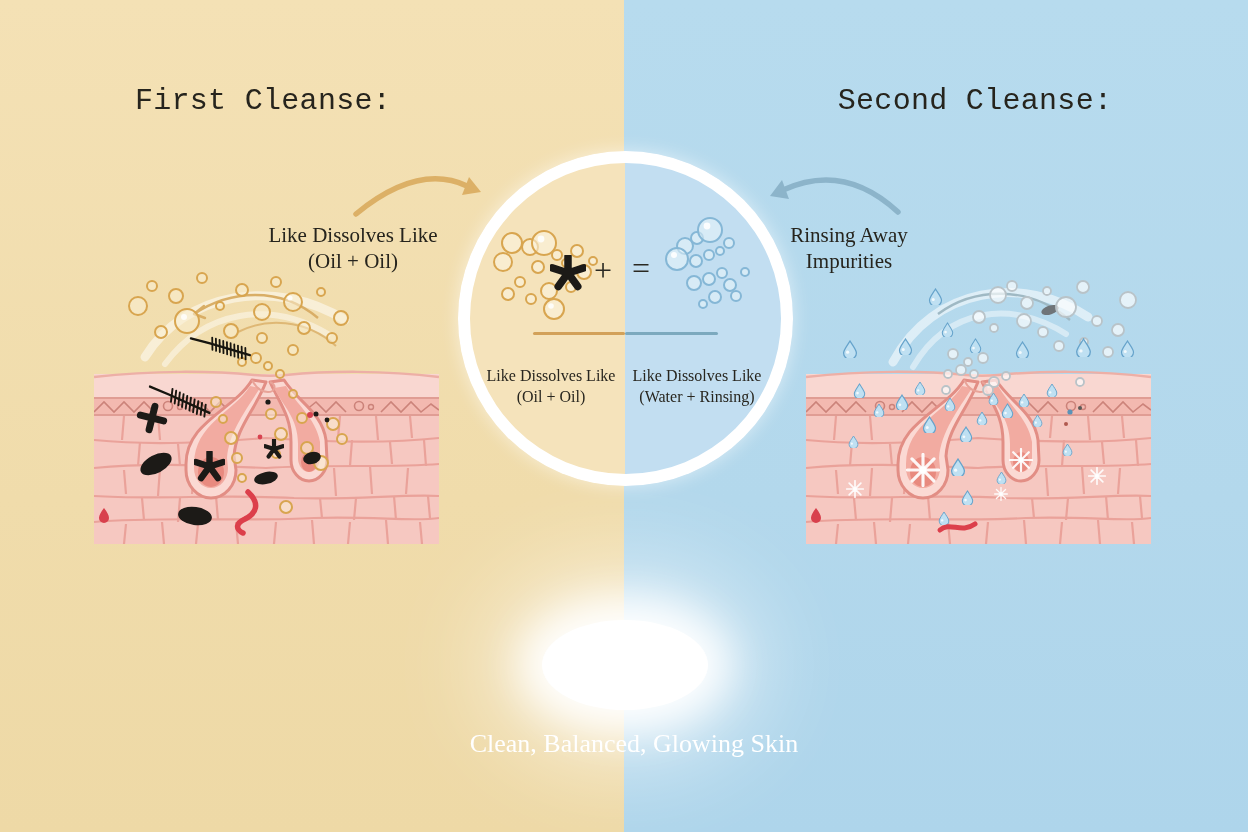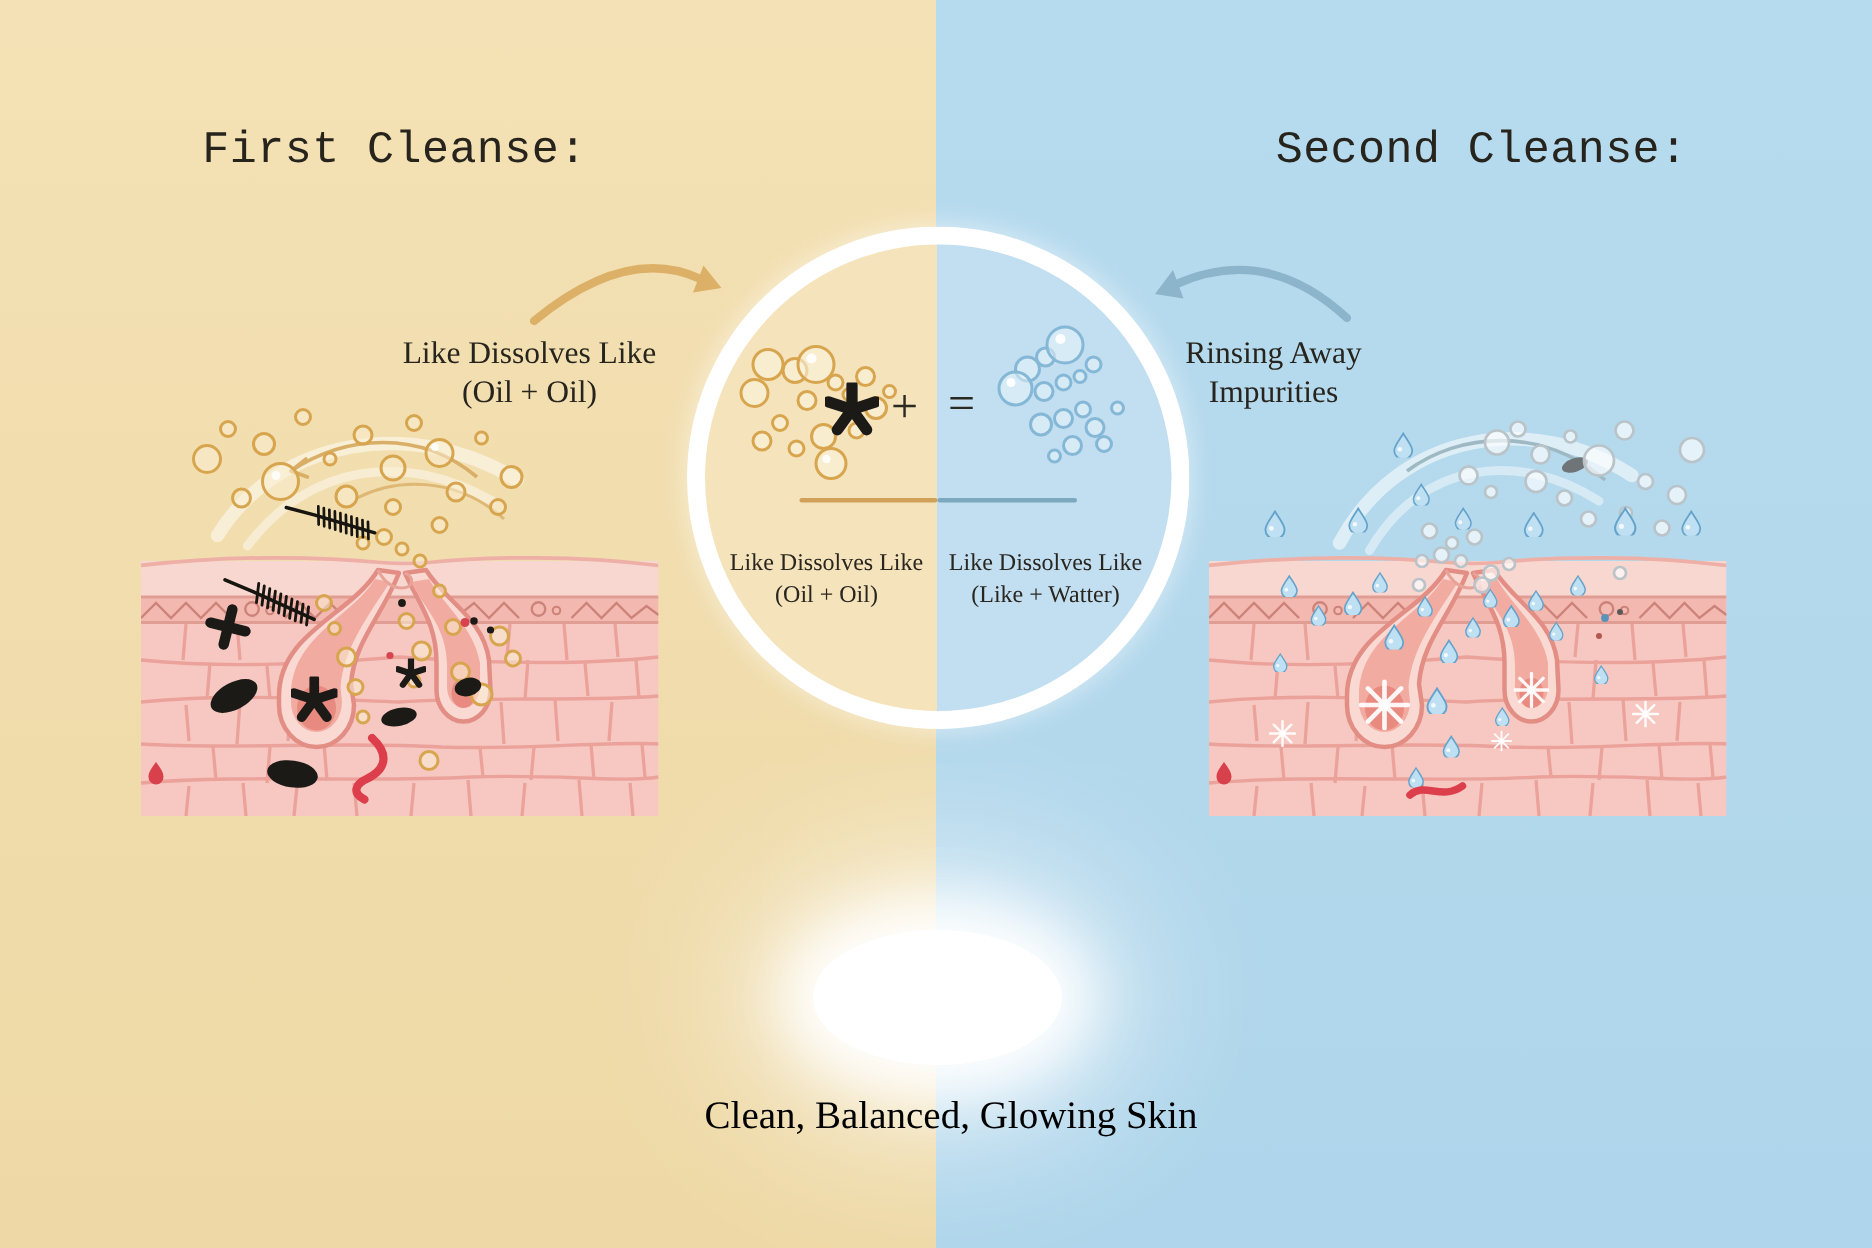--- a/index.html
+++ b/index.html
@@ -5,21 +5,21 @@
   html,body{margin:0;padding:0;background:#888;}
   .canvas{position:relative;width:1248px;height:832px;overflow:hidden;
           font-family:"Liberation Serif", serif;color:#26241d;}
   .half{position:absolute;top:0;height:100%;}
   .half.left{left:0;width:624px;background:linear-gradient(180deg,#f4e1b5 0%,#f0dcab 60%,#eed9a6 100%);}
   .half.right{left:624px;width:624px;background:linear-gradient(180deg,#b7dbee 0%,#b3d8ec 60%,#aed5eb 100%);}
 
   .title{position:absolute;text-align:center;font-size:30px;line-height:35px;letter-spacing:.3px;font-family:Liberation Mono, monospace;}
   .title span{display:block;}
   .left-title{left:113px;top:84px;width:300px;}
-  .right-title{left:825px;top:84px;width:300px;text-align:right;}
+  .right-title{left:825px;top:84px;width:300px;}
 
   .caption{position:absolute;text-align:center;font-size:21px;line-height:26px;}
   .caption span{display:block;}
   .left-caption{left:253px;top:222px;width:200px;}
   .right-caption{left:749px;top:222px;width:200px;}
 
   .arrows{position:absolute;left:0;top:0;pointer-events:none;}
   .illustration{position:absolute;}
   .illus-left{left:90px;top:262px;}
   .illus-right{left:798px;top:262px;}
@@ -34,21 +34,21 @@
   .divider{position:absolute;height:3px;top:181px;border-radius:2px;}
   .divider.oil{left:75px;width:92px;background:#d2a159;}
   .divider.water{left:167px;width:93px;background:#7ca9be;}
   .circle-label{position:absolute;top:214px;width:164px;text-align:center;font-size:16px;line-height:21px;color:#28261f;}
   .circle-label span{display:block;}
   .circle-label.left{left:11px;}
   .circle-label.right{left:157px;}
 
   .glow{position:absolute;left:542px;top:620px;width:166px;height:90px;border-radius:50%;background:#ffffff;
         box-shadow:0 0 40px 22px rgba(255,255,255,.95), 0 0 95px 55px rgba(255,255,255,.55);}
-  .tagline{position:absolute;left:424px;top:728px;width:420px;text-align:center;font-size:26px;line-height:32px;color:#000000;}
+  .tagline{position:absolute;left:424px;top:728px;width:420px;text-align:center;font-size:26px;line-height:32px;color:#ffffff;}
 </style>
 </head>
 <body>
 
 <div class="canvas">
 
   <div class="half left"></div>
   <div class="half right"></div>
 
   <svg width="0" height="0" style="position:absolute" aria-hidden="true">
@@ -323,21 +323,21 @@
     <span class="op plus">+</span>
     <span class="op equals">=</span>
     <div class="divider oil"></div>
     <div class="divider water"></div>
     <div class="circle-label left">
       <span>Like Dissolves Like</span>
       <span>(Oil + Oil)</span>
     </div>
     <div class="circle-label right">
       <span>Like Dissolves Like</span>
-      <span>(Like + Watter)</span>
+      <span>(Water + Rinsing)</span>
     </div>
   </div>
 
   <div class="title left-title">
     <span>First Cleanse:</span>
   </div>
   <div class="title right-title">
     <span>Second Cleanse:</span>
   </div>
   <div class="caption left-caption">

